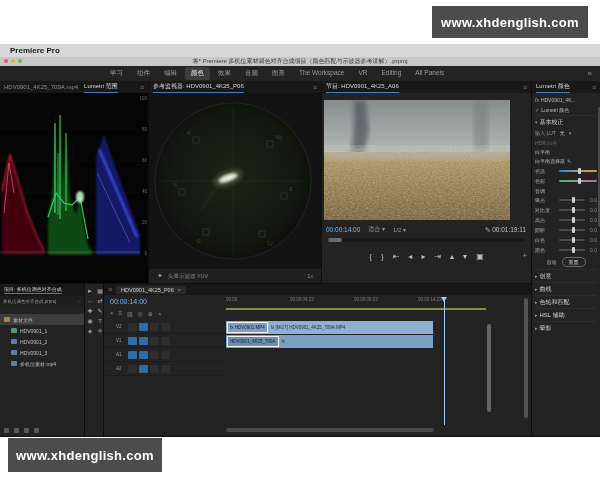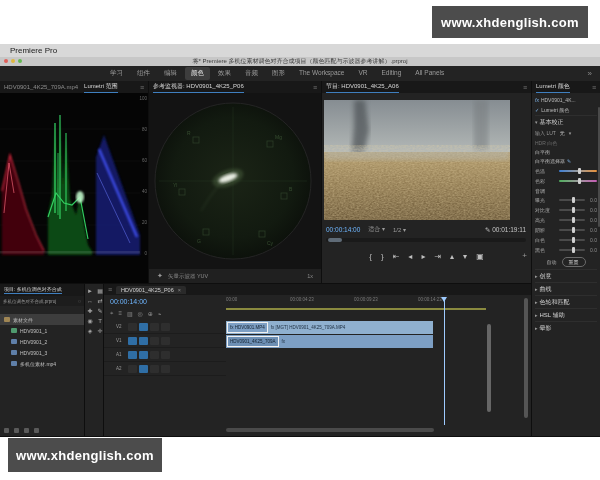--- a/index.html
+++ b/index.html
@@ -11,21 +11,21 @@
   .wm{position:absolute;background:#4c4c4c;color:#fff;display:flex;align-items:center;justify-content:center;
       font-size:13px;font-weight:bold;letter-spacing:.3px;}
   .wm-top{left:432px;top:6px;width:156px;height:32px;}
   .wm-bottom{left:8px;top:438px;width:154px;height:34px;}
 
   
   .app{position:absolute;left:0;top:44px;width:600px;height:393px;background:#0e0e0e;}
 
   .macmenu{position:absolute;left:0;top:0;width:600px;height:13px;background:#d8d8d8;display:flex;align-items:center;
            font-size:8px;color:#1a1a1a;padding-left:10px;gap:9px;white-space:nowrap;overflow:hidden;}
-  .macmenu .appname{font-weight:normal;}
+  .macmenu .appname{font-weight:bold;}
   .titlebar{position:absolute;left:0;top:13px;width:600px;height:9px;background:#c7c7c7;display:flex;align-items:center;justify-content:center;}
   .titlebar .title{font-size:6px;color:#3a3a3a;white-space:nowrap;overflow:hidden;max-width:420px;}
   .lights{position:absolute;left:4px;top:2px;display:flex;gap:3px;}
   .lights i{width:4px;height:4px;border-radius:50%;display:block;}
   .lt-r{background:#e0605a;} .lt-y{background:#dfb73f;} .lt-g{background:#62b750;}
 
   .wsbar{position:absolute;left:0;top:22px;width:600px;height:15px;background:#232323;display:flex;align-items:center;
          padding-left:104px;gap:2px;overflow:hidden;}
   .wsbar .tab{font-size:6.5px;color:#9b9b9b;padding:2px 6px;border-radius:2px;white-space:nowrap;}
   .wsbar .tab.active{background:#3d3d3d;color:#e0e0e0;}

